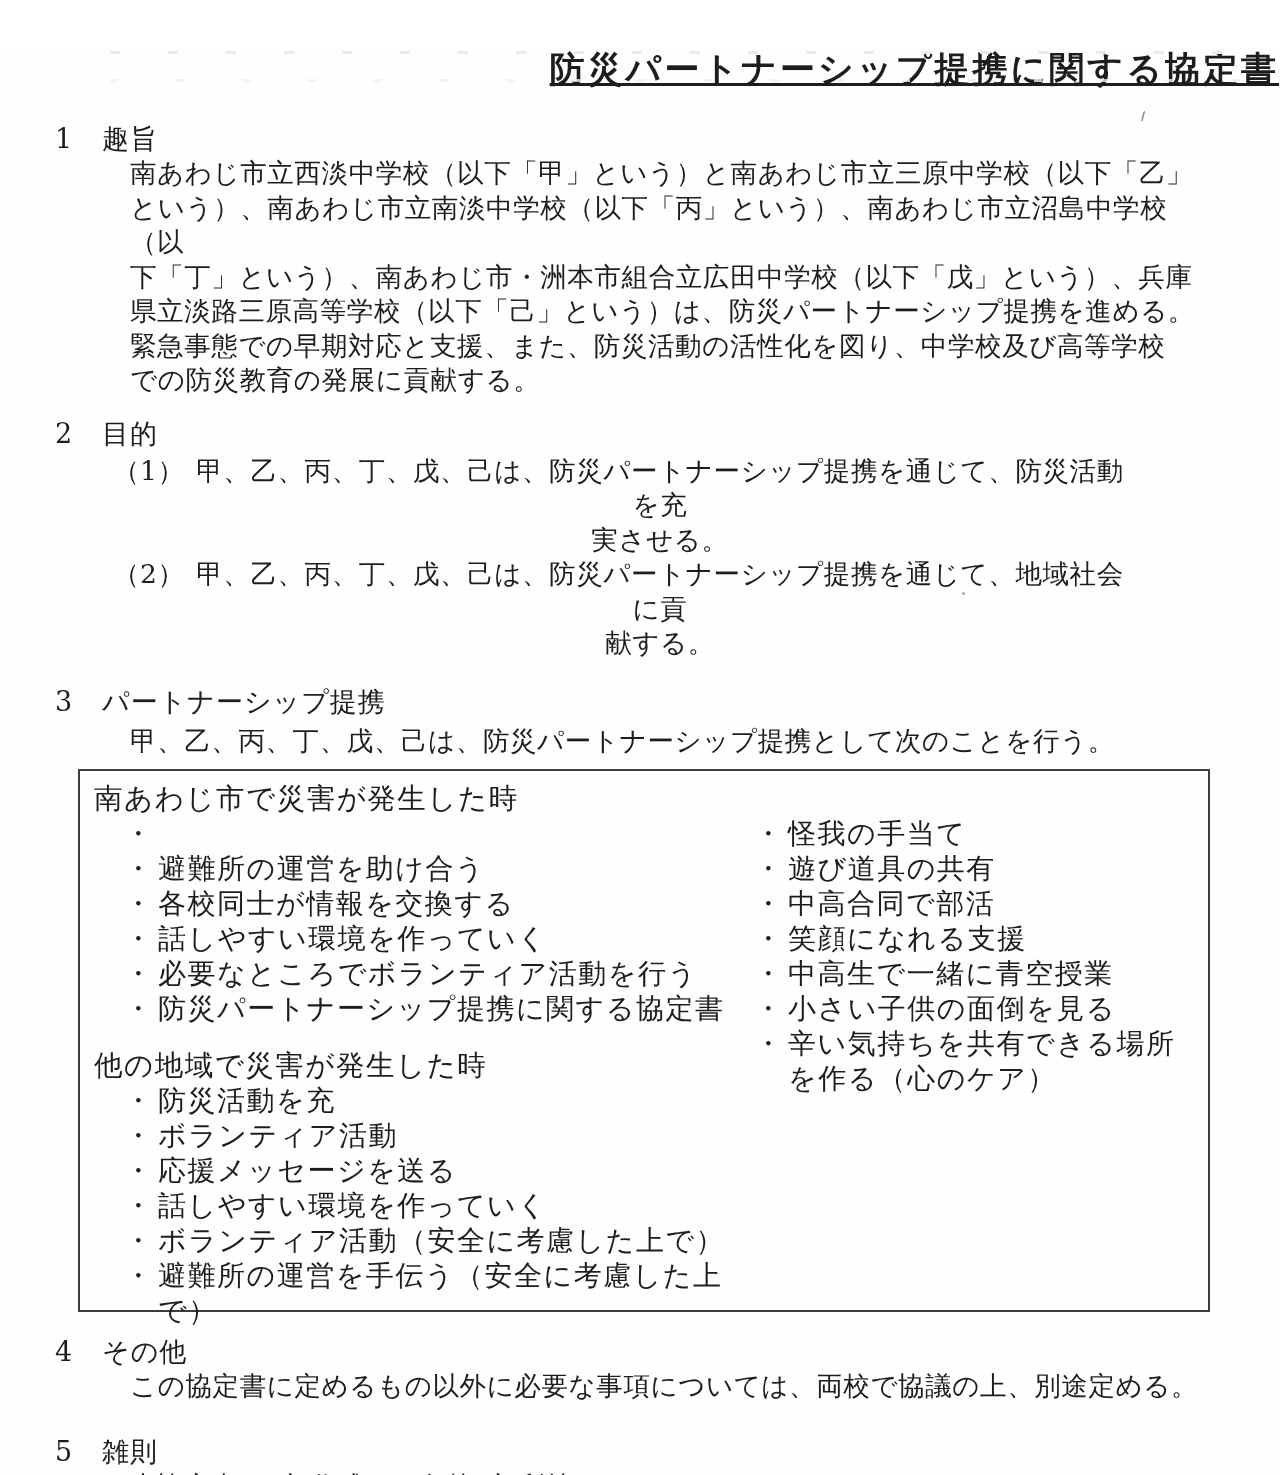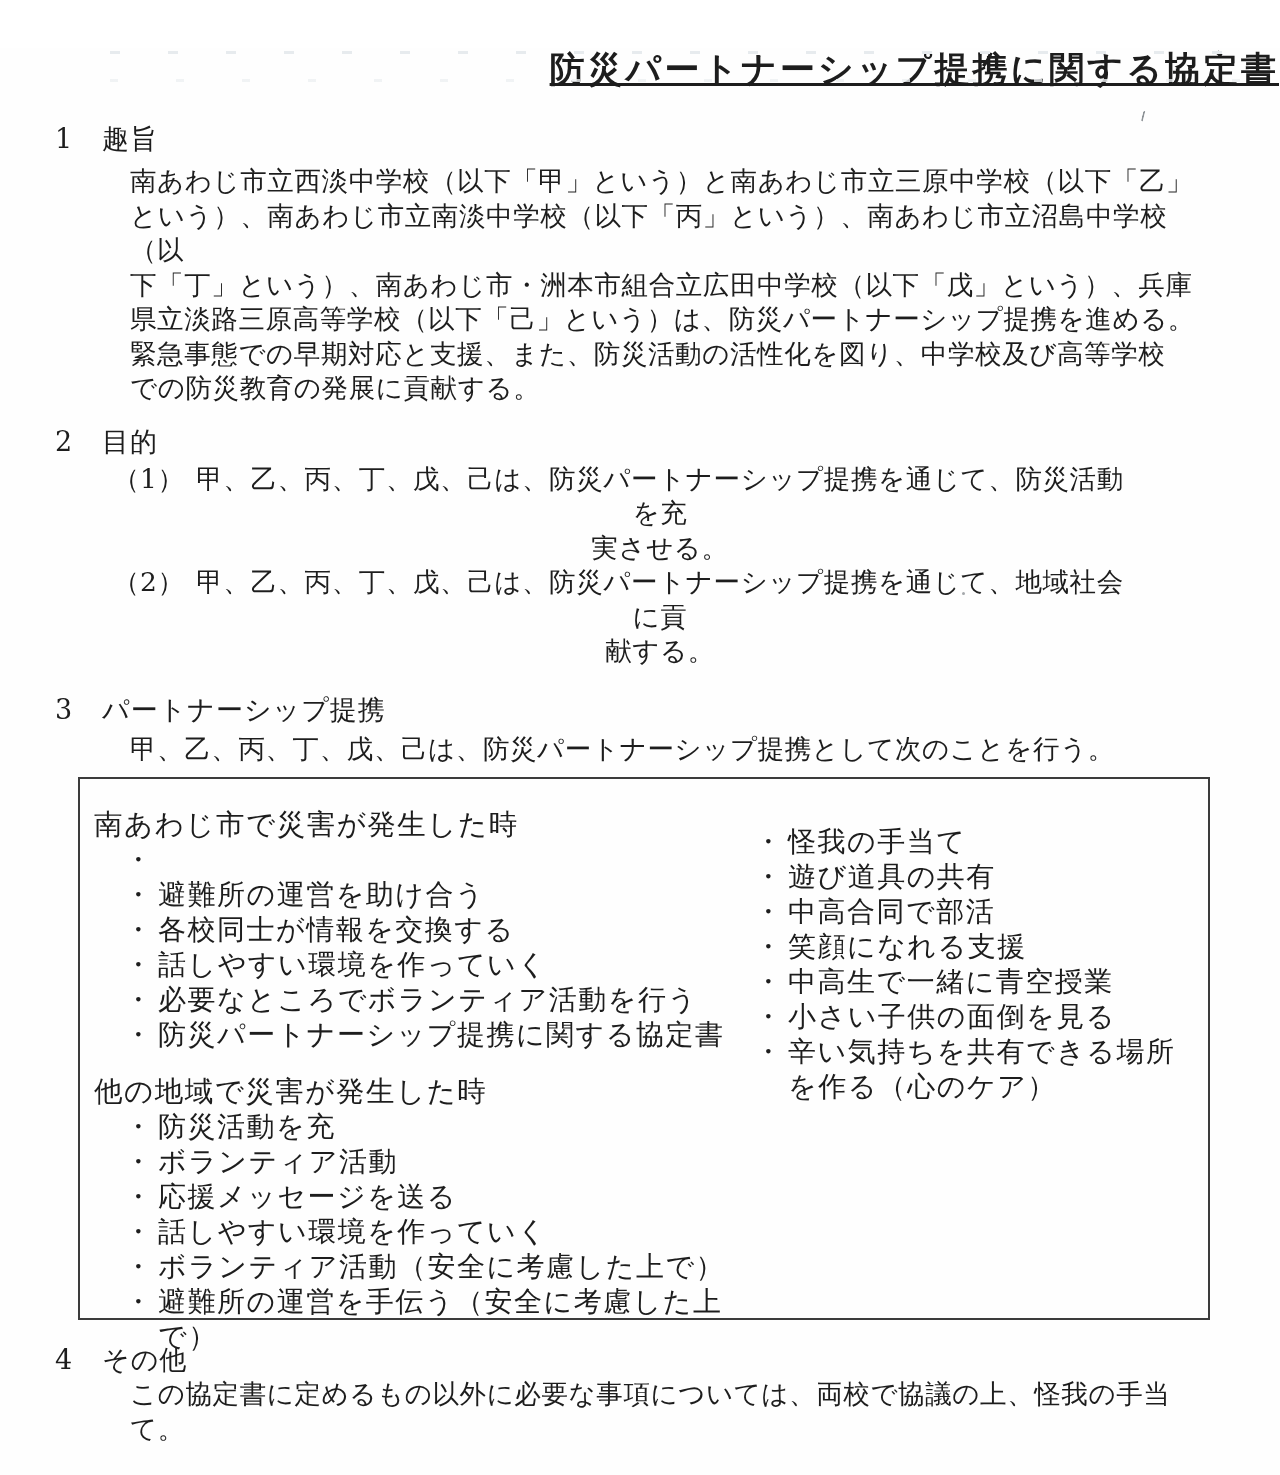--- a/index.html
+++ b/index.html
@@ -23,40 +23,40 @@
   .sec-head{display:flex;margin-left:55px;font-size:27px;line-height:34px;letter-spacing:1px;}
   .sec-head .num{width:47px;flex:none;}
 
   .sec-body{
     margin-left:130px;width:1080px;
     font-size:26.5px;line-height:34.5px;letter-spacing:.6px;
     white-space:pre-line;
   }
 
   .mt-s1h{margin-top:32px;}
-  .mt-s1b{margin-top:8px;}
+  .mt-s1b{}
   .mt-s2h{margin-top:19px;}
   .mt-s3h{margin-top:24px;}
   .mt-s3b{margin-top:5px;}
   .mt-s4h{margin-top:23px;}
   .mt-s5h{margin-top:31px;}
 
   .numlist{margin-top:3px;}
   .numitem{display:flex;margin-left:113px;font-size:26.5px;line-height:34.5px;letter-spacing:.6px;}
   .numitem .lbl{width:72px;flex:none;}
   .numitem .txt{white-space:pre-line;width:950px;text-align:center;}
 
   
   .box{
     box-sizing:border-box;margin:11px 0 0 78px;width:1132px;height:543px;
     border:2px solid #3c3c3c;padding:10px 14px 14px;
     display:flex;
     font-family:"DejaVu Sans","Liberation Sans",sans-serif;
   }
-  .box-left{width:660px;flex:none;margin-top:18px;}
+  .box-left{width:660px;flex:none;}
   .box-right{width:440px;flex:none;padding-top:35px;}
   .box-heading{font-size:28.5px;line-height:35px;font-weight:500;letter-spacing:1.5px;}
   .box ul{list-style:none;margin:0;padding:0;}
   .box li{display:flex;font-size:28px;line-height:35px;letter-spacing:1.5px;}
   .box-left li{padding-left:30px;}
   .box li .bullet{flex:none;width:34px;}
   .box li .txt{white-space:pre-line;}
   .group2{margin-top:22px;}
 
   
@@ -197,21 +197,21 @@
 を作る（心のケア）</span>
           </li>
       </ul>
     </div>
   </div>
 
   <div class="sec-head mt-s4h">
     <span class="num">4</span>
     <span class="lab">その他</span>
   </div>
-  <div class="sec-body">この協定書に定めるもの以外に必要な事項については、両校で協議の上、怪我の手当て。</div>
+  <div class="sec-body">この協定書に定めるもの以外に必要な事項については、両校で協議の上、別途定める。</div>
 
   <div class="sec-head mt-s5h">
     <span class="num">5</span>
     <span class="lab">雑則</span>
   </div>
   <div class="sec-body">本協定書は6部作成し、各校1部所持する。</div>
 
 </div>
 
 </body></html>

